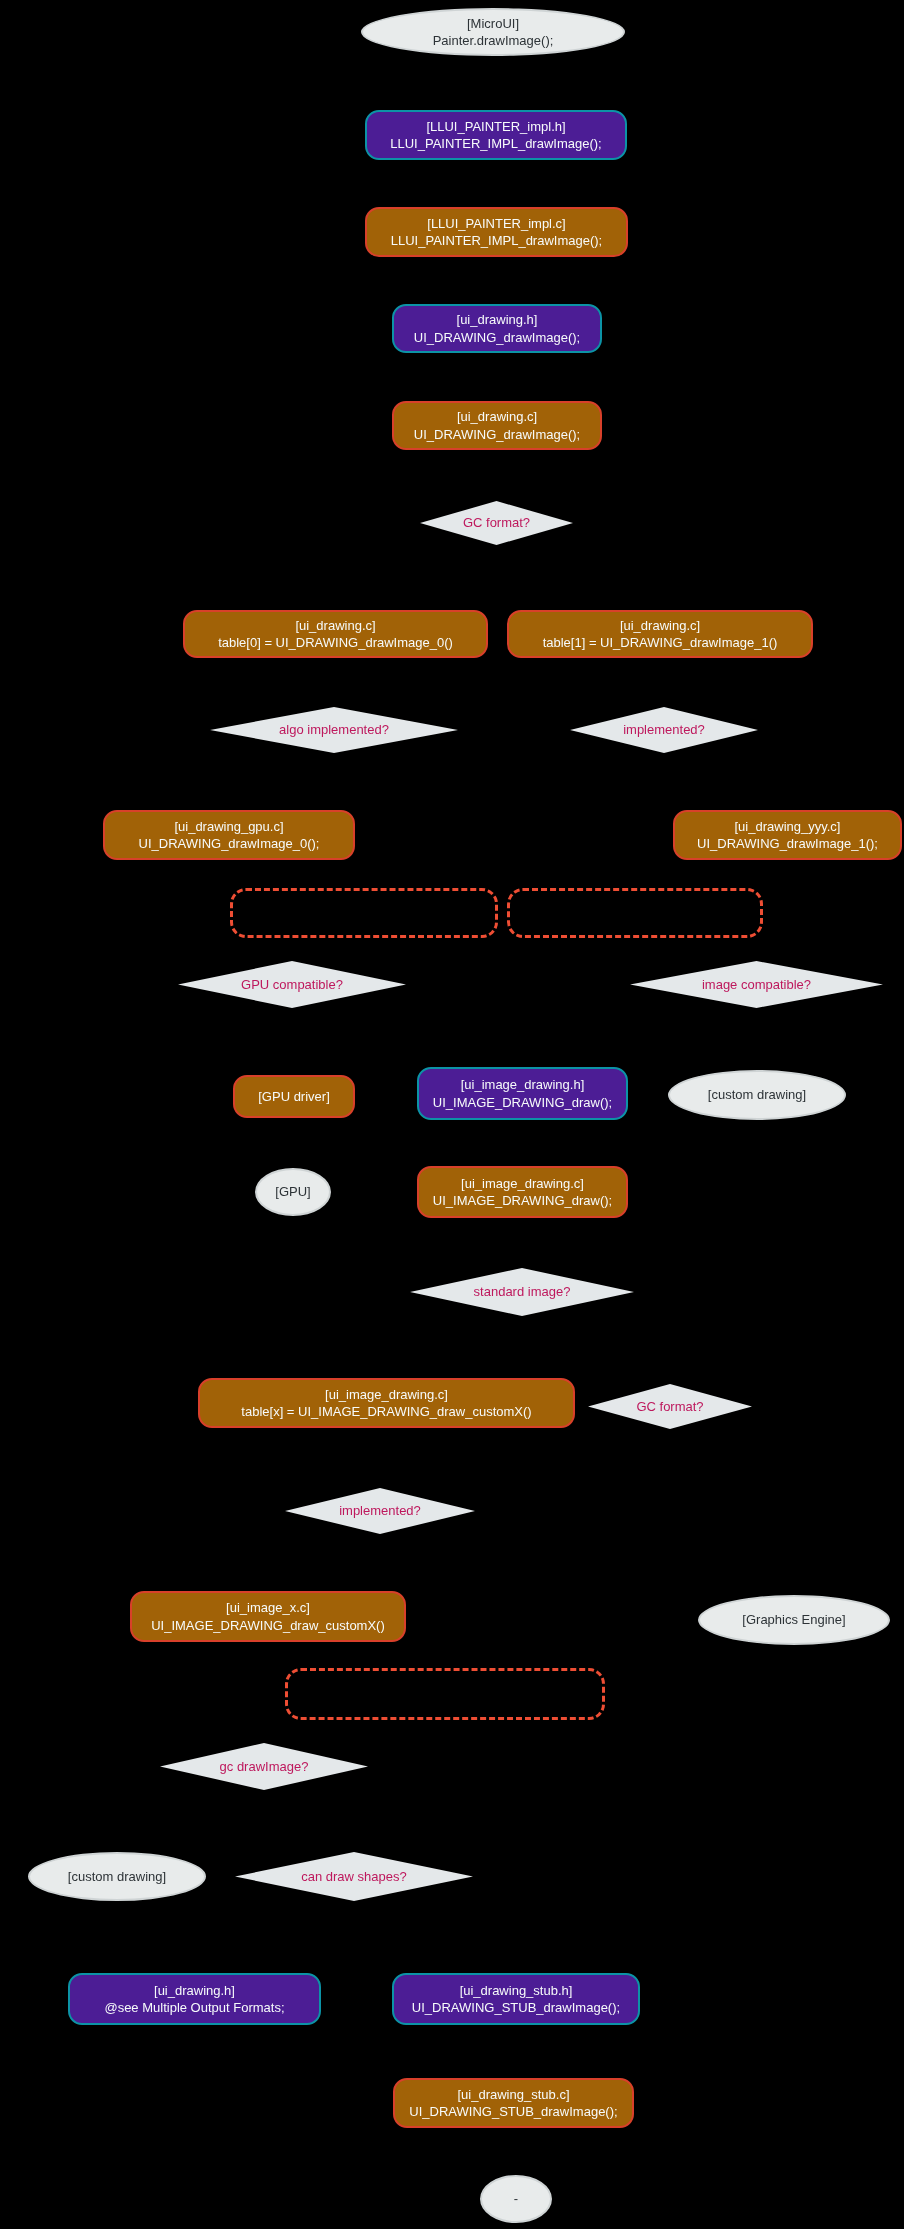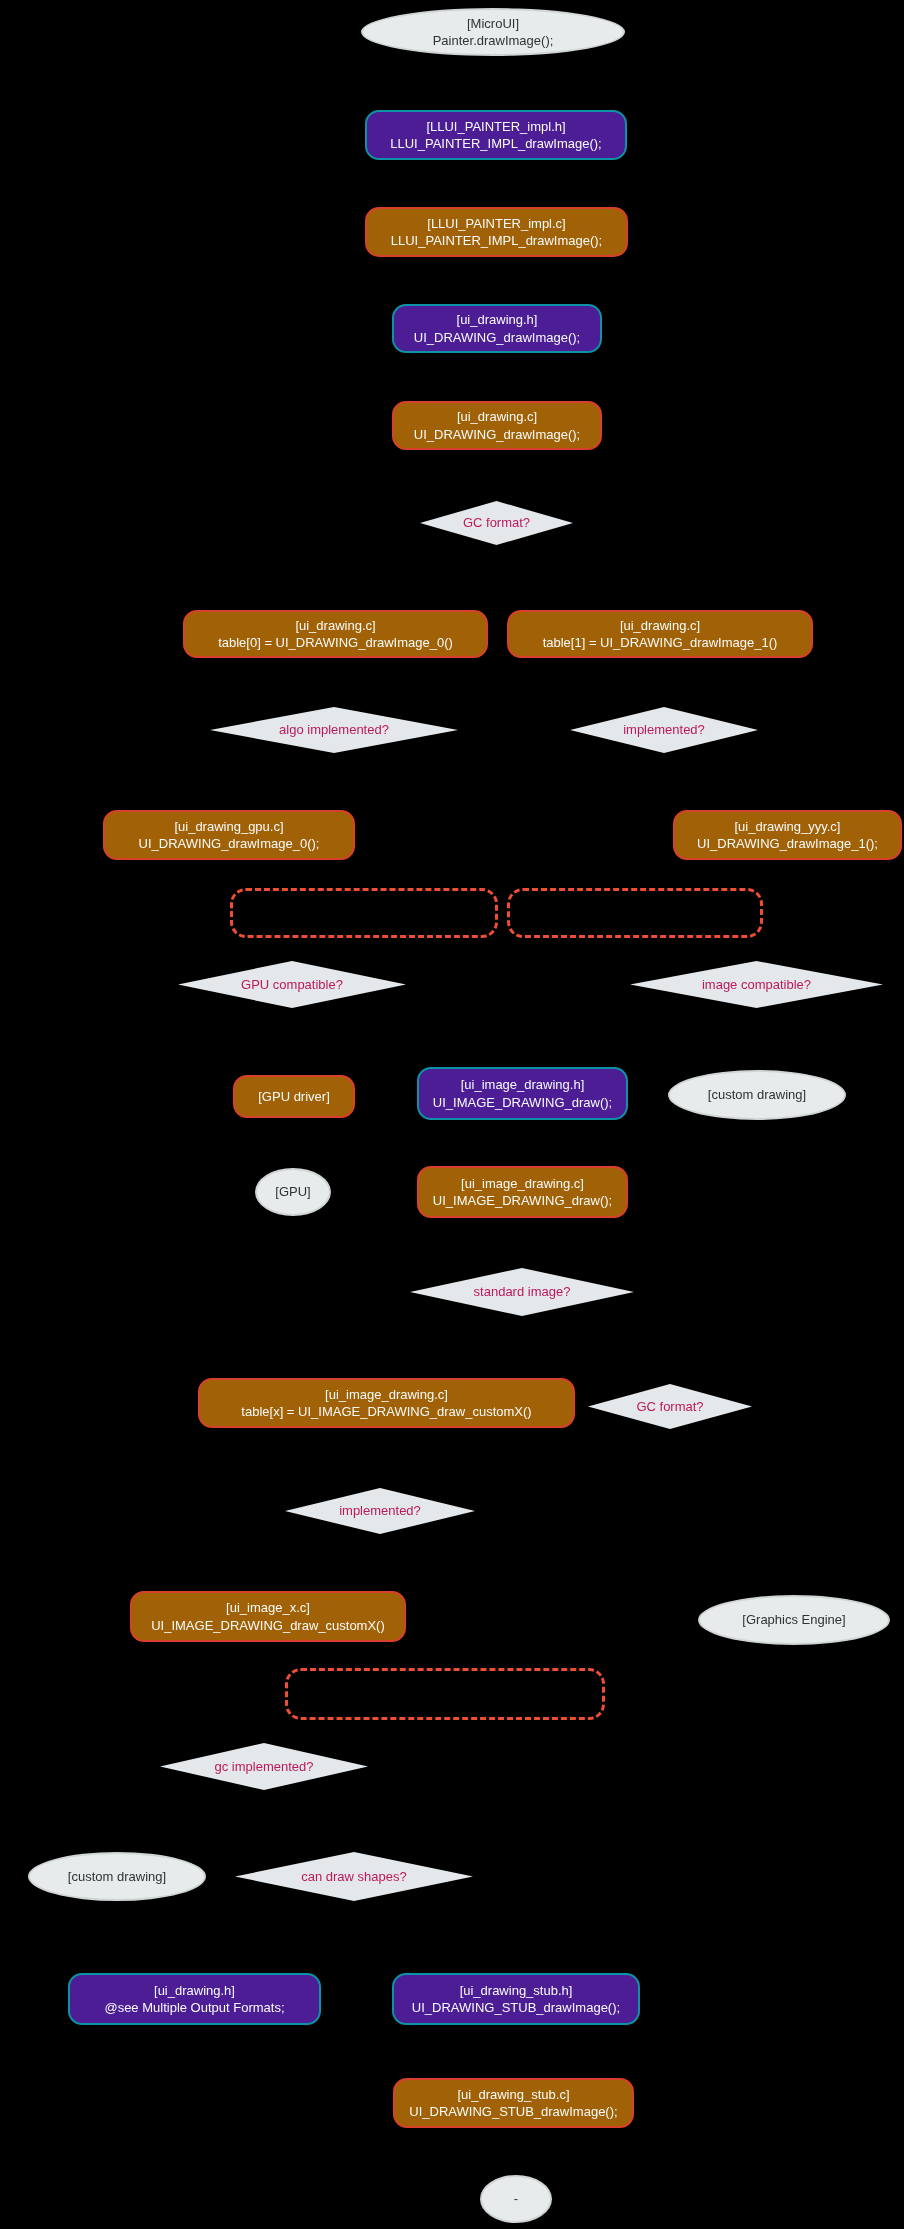--- a/index.html
+++ b/index.html
@@ -178,21 +178,21 @@
     <span>UI_IMAGE_DRAWING_draw_customX()</span>
   </div>
 
   <div class="node ellipse" style="left:678px;top:1595px;width:192px;height:50px">
     <span>[Graphics Engine]</span>
   </div>
 
   <div class="node dashed" style="left:265px;top:1668px;width:320px;height:52px"></div>
 
   <div class="node diamond" style="left:140px;top:1743px;width:208px;height:47px">
-    <span>gc implemented?</span>
+    <span>gc drawImage?</span>
   </div>
 
   <div class="node ellipse" style="left:8px;top:1852px;width:178px;height:49px">
     <span>[custom drawing]</span>
   </div>
 
   <div class="node diamond" style="left:215px;top:1852px;width:238px;height:49px">
     <span>can draw shapes?</span>
   </div>
 

